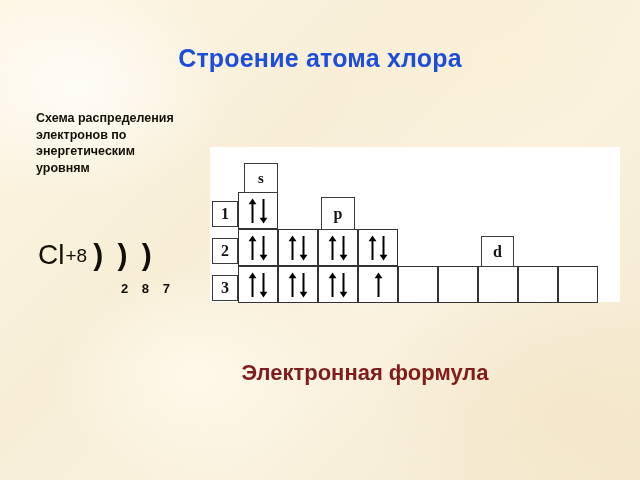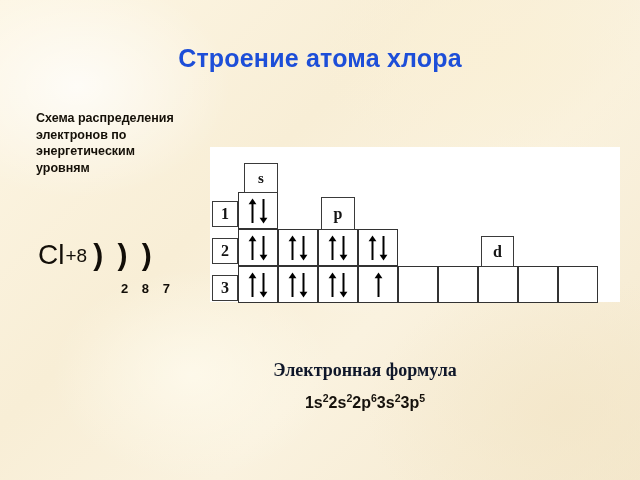--- a/index.html
+++ b/index.html
@@ -180,24 +180,23 @@
     z-index: 4;
   }
 
   
   .formula-heading {
     position: absolute;
     left: 200px;
     top: 360px;
     width: 330px;
     text-align: center;
-    font-size: 18px;
-    font-weight: bold;
-    color: #0f172a;
-    font-family: Liberation Serif, serif;
+    font-size: 22px;
+    font-weight: bold;
+    color: #7f1d1d;
   }
   .formula-value {
     position: absolute;
     left: 200px;
     top: 394px;
     width: 330px;
     text-align: center;
     font-size: 16px;
     font-weight: bold;
     color: #15110c;
@@ -373,15 +372,14 @@
         <div class="cell filled-row" style="left: 268px; top: 119px; width: 40px; height: 37px;"></div>
         <div class="cell filled-row" style="left: 308px; top: 119px; width: 40px; height: 37px;"></div>
         <div class="cell filled-row" style="left: 348px; top: 119px; width: 40px; height: 37px;"></div>
         <div class="orb-label" style="left: 34px; top: 16px; width: 34px; height: 30px; font-size: 15px;">s</div>
         <div class="orb-label" style="left: 111px; top: 50px; width: 34px; height: 33px; font-size: 16px;">p</div>
         <div class="orb-label" style="left: 271px; top: 89px; width: 33px; height: 31px; font-size: 16px;">d</div>
       </div>
   </div>
 
   <div class="formula-heading">Электронная формула</div>
-  <div class="formula-value" id="formula-value">1s<sup>2</sup>2s<sup>2</sup>2p<sup>6</sup>3s<sup>2</sup>3p<sup>5</sup></div>
 
 </div>
 
 </body></html>

